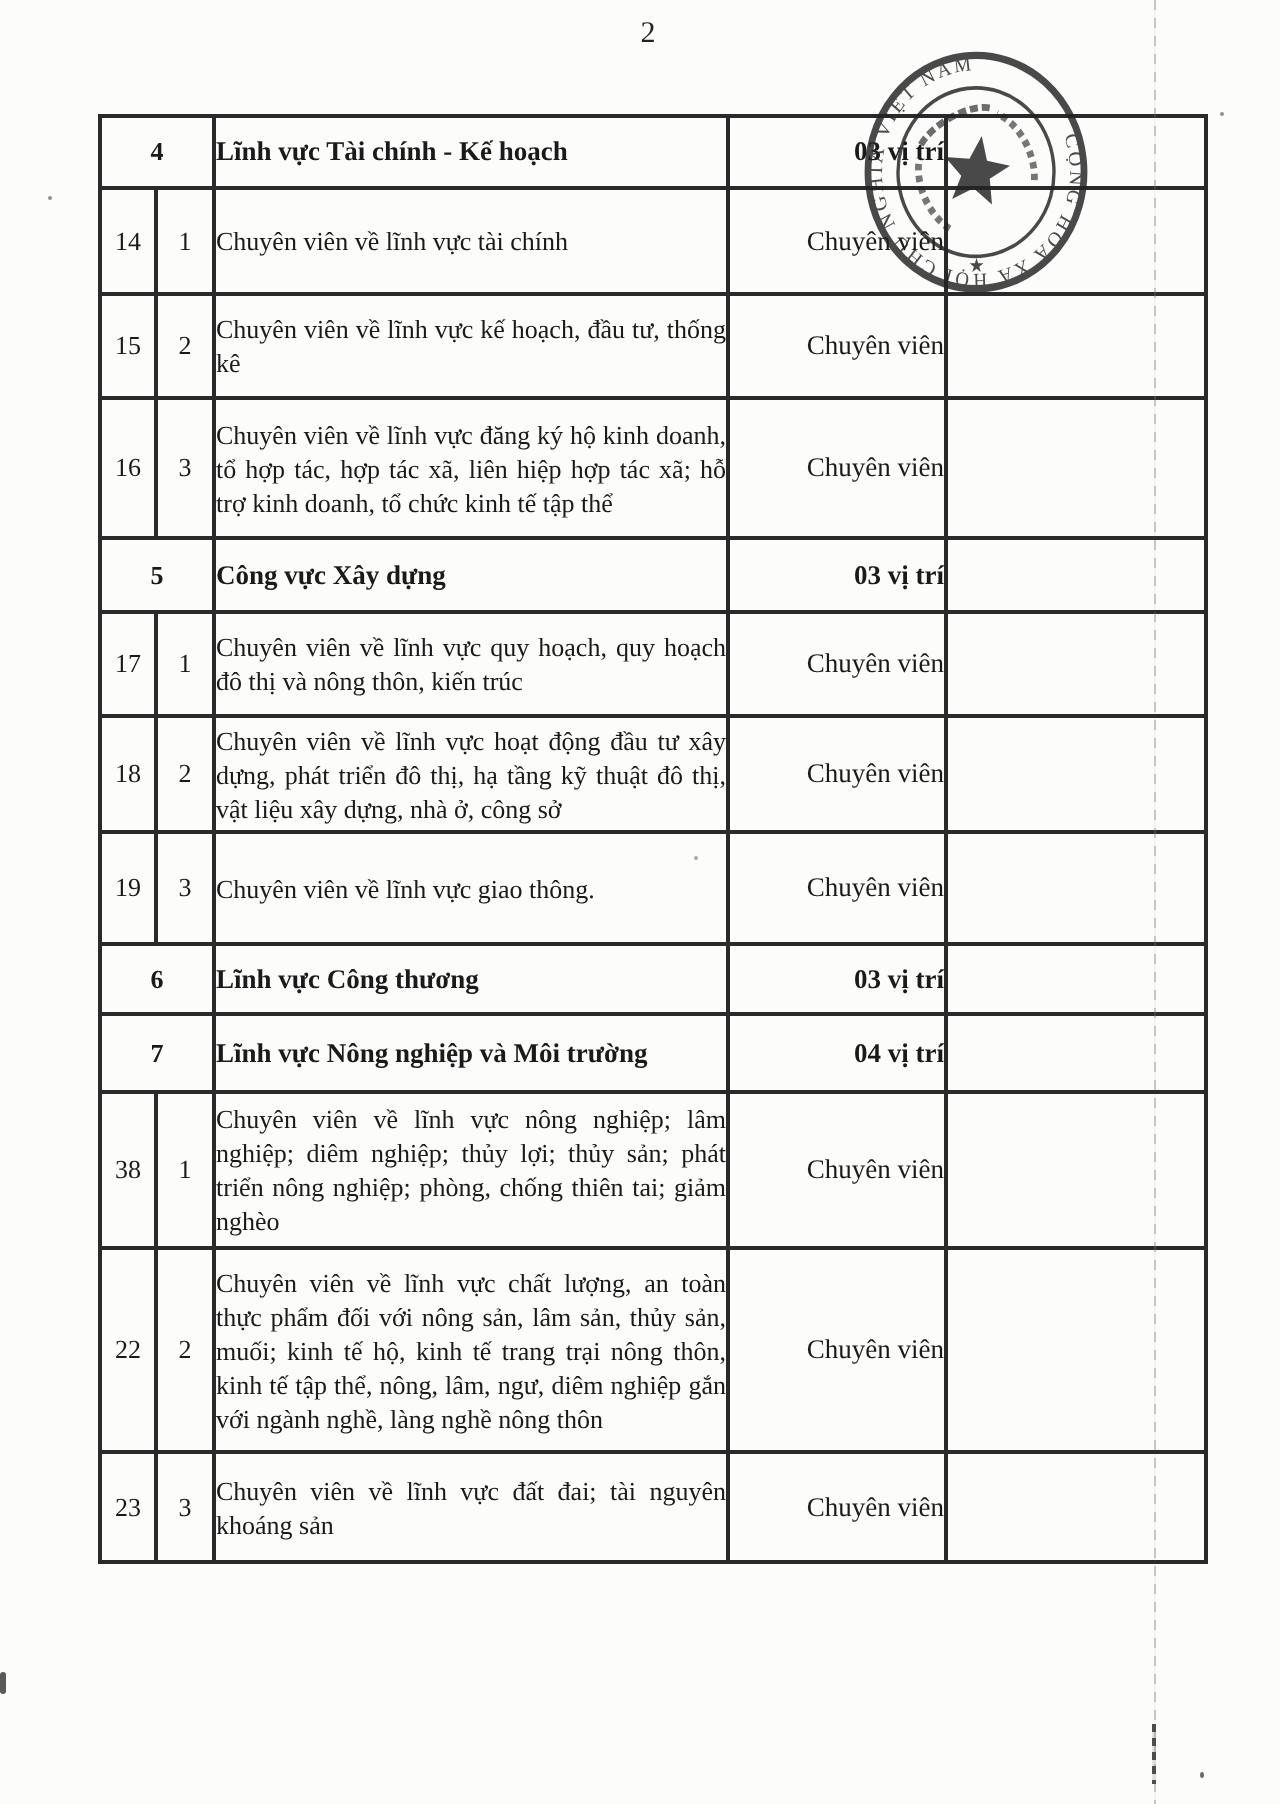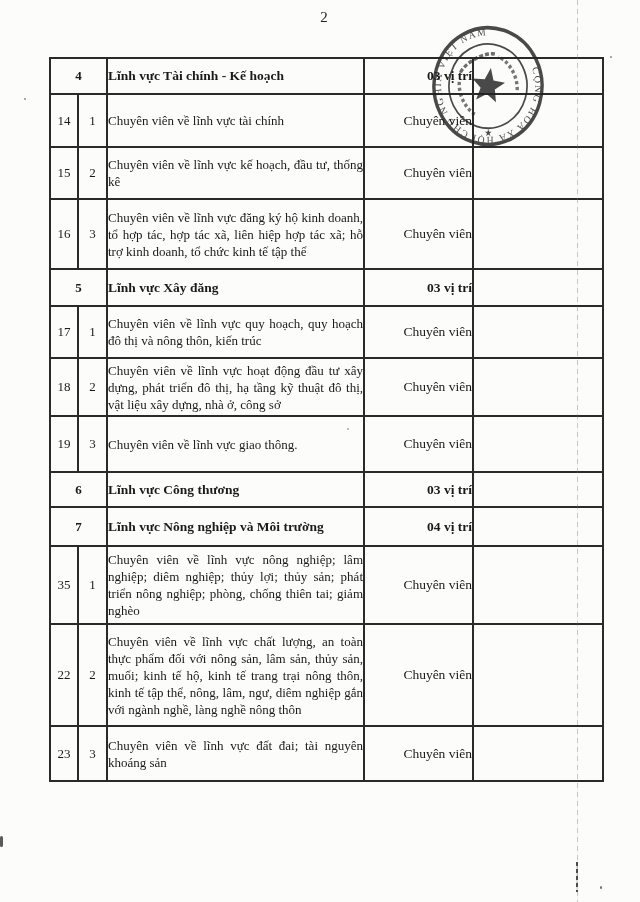--- a/index.html
+++ b/index.html
@@ -89,21 +89,21 @@
     </tr>
     <tr style="height:70px">
       <td class="no">16</td>
       <td class="no">3</td>
       <td class="desc">Chuyên viên về lĩnh vực đăng ký hộ kinh doanh, tổ hợp tác, hợp tác xã, liên hiệp hợp tác xã; hỗ trợ kinh doanh, tổ chức kinh tế tập thể</td>
       <td class="rank">Chuyên viên</td>
       <td class="last"></td>
     </tr>
     <tr class="sec" style="height:37px">
       <td class="no" colspan="2">5</td>
-      <td class="desc">Lĩnh vực Xây đăng</td>
+      <td class="desc">Công vực Xây dựng</td>
       <td class="rank">03 vị trí</td>
       <td class="last"></td>
     </tr>
     <tr style="height:52px">
       <td class="no">17</td>
       <td class="no">1</td>
       <td class="desc">Chuyên viên về lĩnh vực quy hoạch, quy hoạch đô thị và nông thôn, kiến trúc</td>
       <td class="rank">Chuyên viên</td>
       <td class="last"></td>
     </tr>
@@ -127,21 +127,21 @@
       <td class="rank">03 vị trí</td>
       <td class="last"></td>
     </tr>
     <tr class="sec" style="height:39px">
       <td class="no" colspan="2">7</td>
       <td class="desc">Lĩnh vực Nông nghiệp và Môi trường</td>
       <td class="rank">04 vị trí</td>
       <td class="last"></td>
     </tr>
     <tr style="height:78px">
-      <td class="no">35</td>
+      <td class="no">38</td>
       <td class="no">1</td>
       <td class="desc">Chuyên viên về lĩnh vực nông nghiệp; lâm nghiệp; diêm nghiệp; thủy lợi; thủy sản; phát triển nông nghiệp; phòng, chống thiên tai; giảm nghèo</td>
       <td class="rank">Chuyên viên</td>
       <td class="last"></td>
     </tr>
     <tr style="height:102px">
       <td class="no">22</td>
       <td class="no">2</td>
       <td class="desc">Chuyên viên về lĩnh vực chất lượng, an toàn thực phẩm đối với nông sản, lâm sản, thủy sản, muối; kinh tế hộ, kinh tế trang trại nông thôn, kinh tế tập thể, nông, lâm, ngư, diêm nghiệp gắn với ngành nghề, làng nghề nông thôn</td>
       <td class="rank">Chuyên viên</td>

